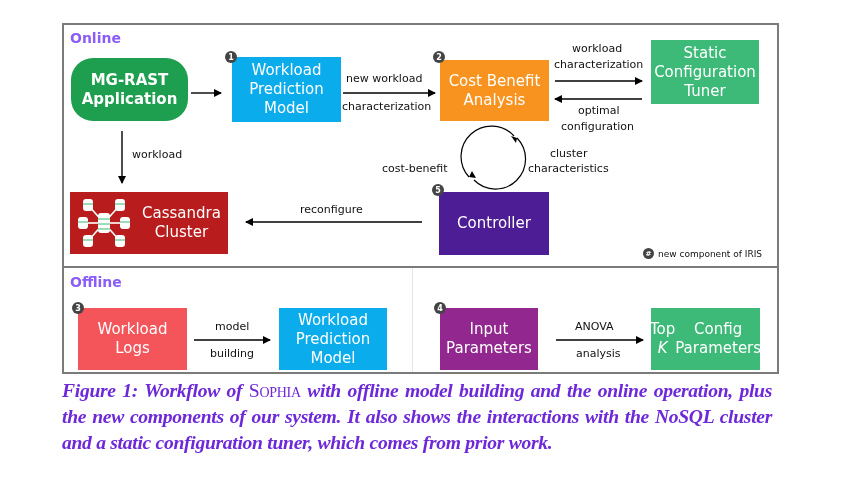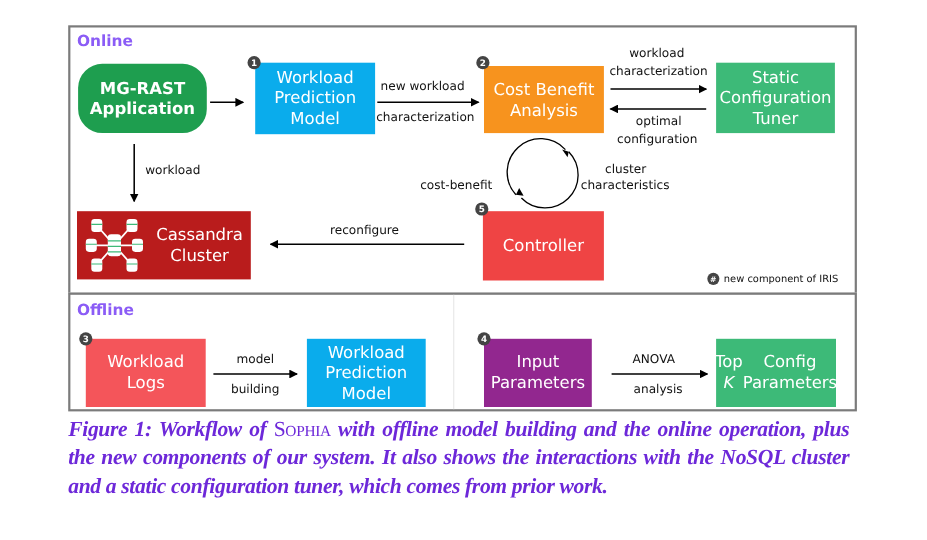--- a/index.html
+++ b/index.html
@@ -58,21 +58,21 @@
 Model</span>
 </div>
 <div class="badge" style="left:225px; top:51px;">1</div>
 
 <div class="box" style="left:440px; top:60px; width:109px; height:61px; background:#f7931e; font-size:15px;">
   <span class="lbl">Cost Benefit
 Analysis</span>
 </div>
 <div class="badge" style="left:433px; top:51px;">2</div>
 
-<div class="box" style="left:651px; top:57px; width:108px; height:64px; background:#3dba78; font-size:15px;">
+<div class="box" style="left:651px; top:40px; width:108px; height:64px; background:#3dba78; font-size:15px;">
   <span class="lbl">Static
 Configuration
 Tuner</span>
 </div>
 
 <div class="box" style="left:70px; top:192px; width:158px; height:62px; background:#b91c1c; font-size:15px; justify-content:flex-start;">
   <svg width="56" height="56" viewBox="0 0 56 56" style="margin-left:6px; flex:none;">
     <g stroke="#fff" stroke-width="1.6" fill="none">
       <line x1="28" y1="28" x2="12" y2="10"></line>
         <line x1="28" y1="28" x2="44" y2="10"></line>
@@ -99,21 +99,21 @@
       <line x1="2" y1="27" x2="12" y2="27"></line>
         <line x1="44" y1="27" x2="54" y2="27"></line>
       <line x1="7" y1="45" x2="17" y2="45"></line>
         <line x1="39" y1="45" x2="49" y2="45"></line>
     </g>
   </svg>
   <span class="lbl" style="margin-left:10px;">Cassandra
 Cluster</span>
 </div>
 
-<div class="box" style="left:439px; top:192px; width:110px; height:63px; background:#ef4444; font-size:15px;">
+<div class="box" style="left:439px; top:192px; width:110px; height:63px; background:#4c1d95; font-size:15px;">
   <span class="lbl">Controller</span>
 </div>
 <div class="badge" style="left:432px; top:184px;">5</div>
 
 <div class="elabel" style="left:346px; top:72px;">new workload</div>
 <div class="elabel" style="left:342px; top:100px;">characterization</div>
 <div class="elabel" style="left:572px; top:42px;">workload</div>
 <div class="elabel" style="left:554px; top:58px;">characterization</div>
 <div class="elabel" style="left:578px; top:104px;">optimal</div>
 <div class="elabel" style="left:561px; top:120px;">configuration</div>

